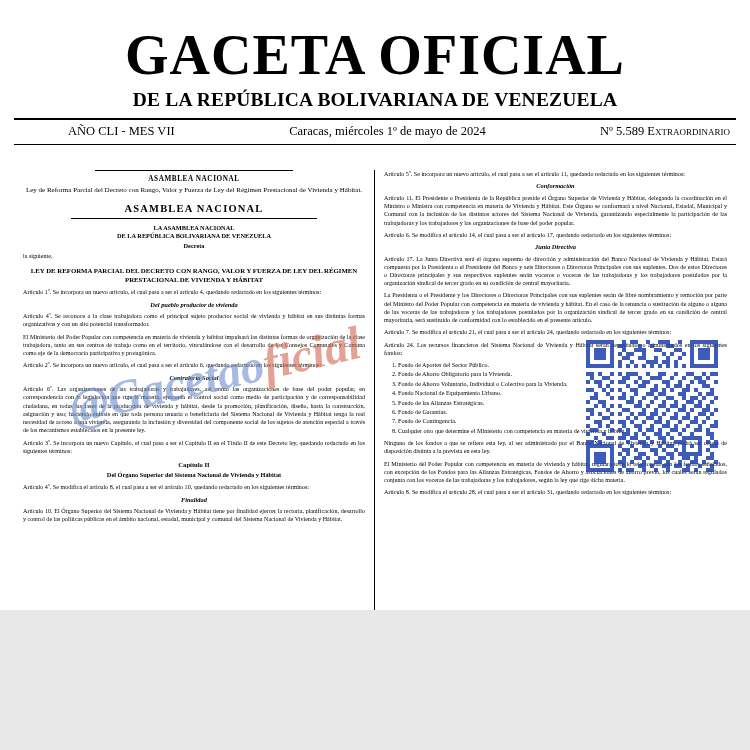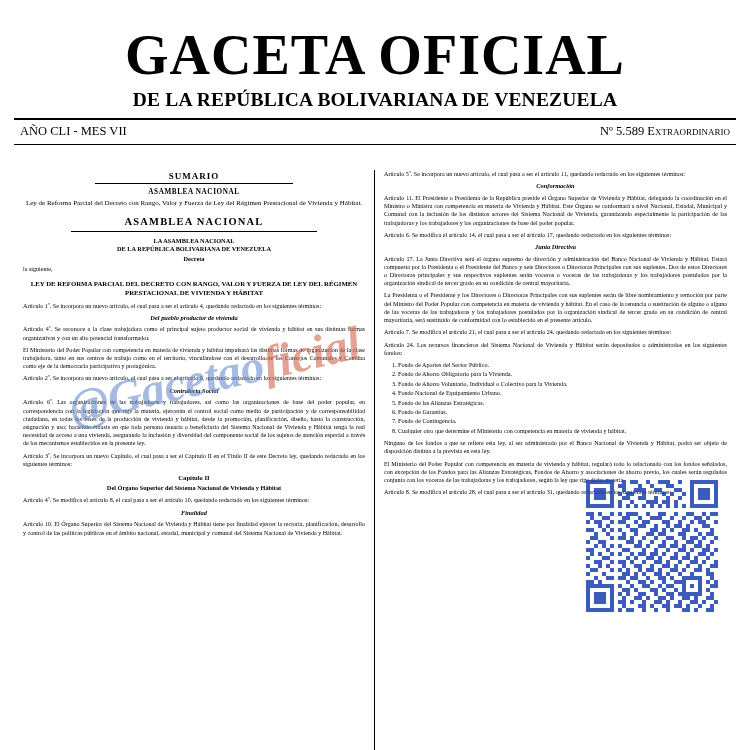--- a/index.html
+++ b/index.html
@@ -1,19 +1,19 @@
 <!DOCTYPE html>
 <html><head>
 <meta charset="utf-8">
 <style>
   html,body{margin:0;padding:0;background:#e8e8e8;}
   body{font-family:"Liberation Serif", serif;}
   .page{
     position:relative;
-    width:750px;height:750px;
+    width:750px;height:610px;
     background:#ffffff;
     overflow:hidden;
     box-sizing:border-box;
   }
   .sheet{
     position:absolute;
     left:14px;right:14px;top:10px;bottom:0;
     background:#fff;
   }
   
@@ -43,20 +43,21 @@
     border-top:1px solid #000;
     margin-top:2px;
   }
   .issue-line{
     display:flex;
     justify-content:space-between;
     align-items:flex-start;
     font-size:12.5px;
     padding:4px 6px 3px 6px;
     font-variant:small-caps;
+    margin-left:48px;
   }
   .issue-line .center{font-variant:normal;font-size:12.5px;}
   
   .columns{
     position:absolute;
     top:160px;left:0;right:0;bottom:0;
     display:flex;
   }
   .col{
     width:50%;
@@ -142,29 +143,29 @@
 
 <div class="page">
   <div class="sheet">
 
     <div>
       <div class="masthead-title">GACETA OFICIAL</div>
       <div class="masthead-sub">DE LA REPÚBLICA BOLIVARIANA DE VENEZUELA</div>
       <div class="rule-thick"></div>
       <div class="issue-line">
         <span>AÑO CLI - MES VII</span>
+        <span class="center">Caracas, miércoles 1º de mayo de 2024</span>
         <span>Nº 5.589 Extraordinario</span>
       </div>
       <div class="rule-thin"></div>
     </div>
 
     <div class="columns">
 
       <div class="col left">
-        <div class="sumario">SUMARIO</div>
         <div class="sumario-rule"></div>
         <div class="h-org">ASAMBLEA NACIONAL</div>
         <div class="h-sum-title">Ley de Reforma Parcial del Decreto con Rango, Valor y Fuerza de Ley del Régimen Prestacional de Vivienda y Hábitat.</div>
 
         <div class="big-head">ASAMBLEA NACIONAL</div>
         <div class="big-head-rule"></div>
 
         <div class="small-ctr">LA ASAMBLEA NACIONAL</div>
         <div class="small-ctr">DE LA REPÚBLICA BOLIVARIANA DE VENEZUELA</div>
         <div class="decreta">Decreta</div>

